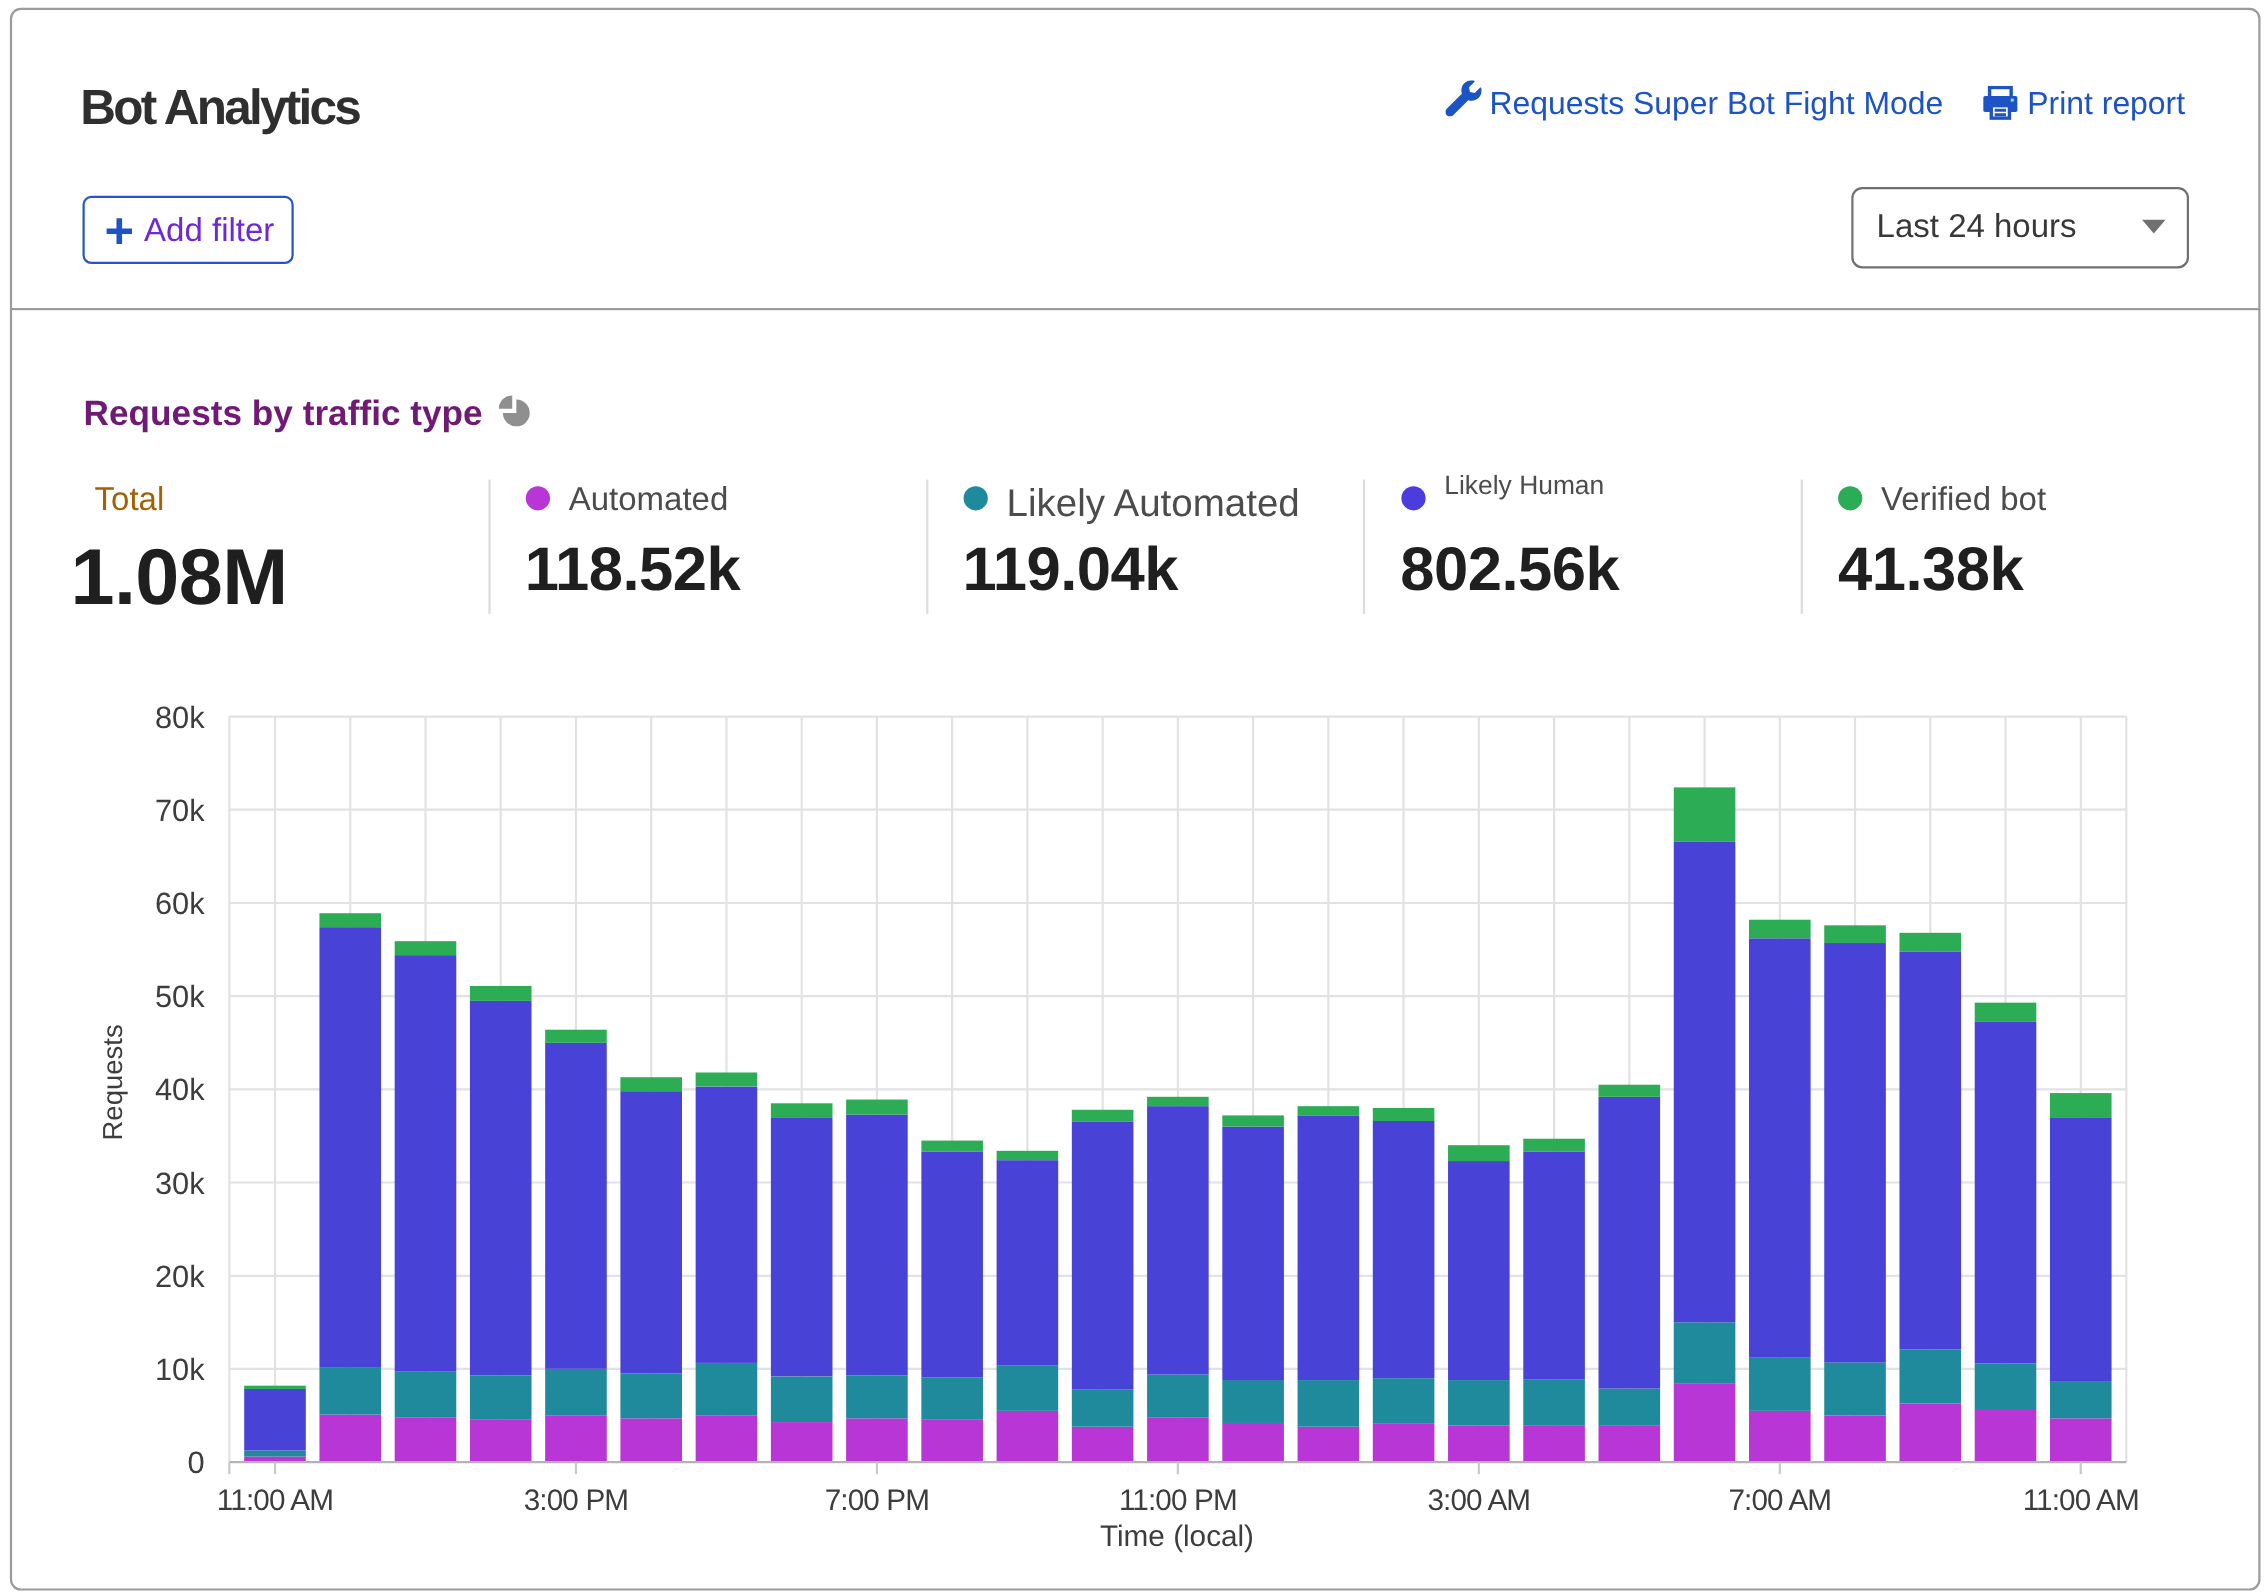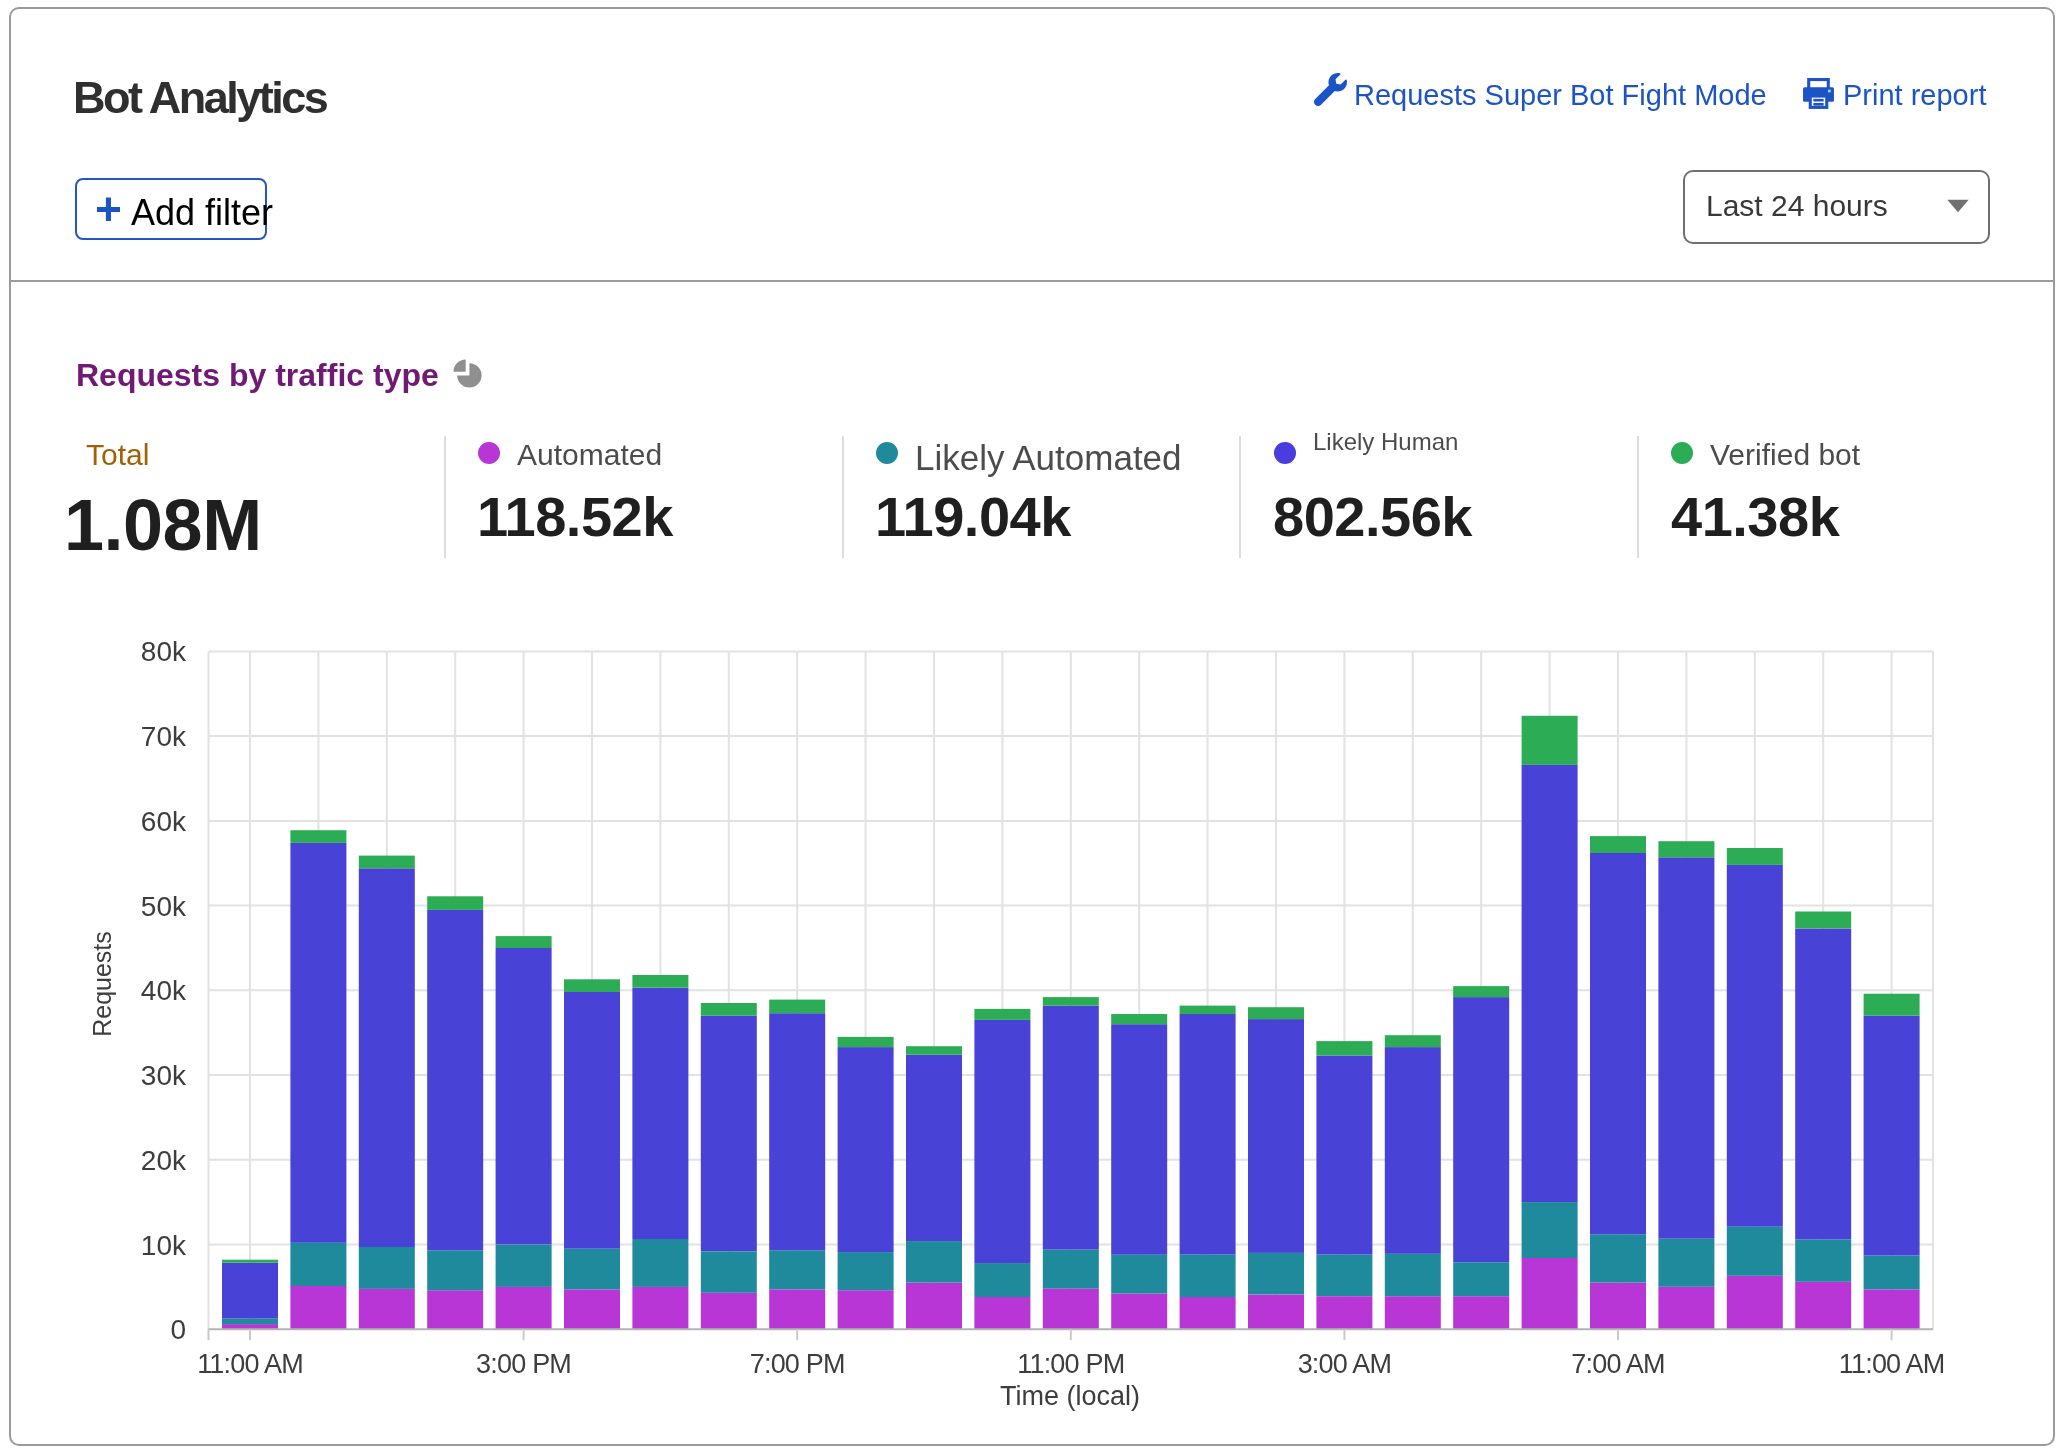--- a/index.html
+++ b/index.html
@@ -20,21 +20,21 @@
     <rect x="1" y="9" width="30" height="14" rx="1.5" fill="#1d54c5"></rect>
     <rect x="25.2" y="11.3" width="2.6" height="2.6" fill="#9bd7f5"></rect>
     <rect x="8" y="17.5" width="16" height="11" fill="#fff" stroke="#1d54c5" stroke-width="3"></rect>
     <line x1="11" y1="21.5" x2="21" y2="21.5" stroke="#1d54c5" stroke-width="2.6"></line>
     <line x1="11" y1="25.5" x2="21" y2="25.5" stroke="#1d54c5" stroke-width="2.6"></line>
   </svg>
 <div class="abs" style="left:1843px;top:81px;font-size:29px;color:#1d54c5">Print report</div>
 
 <div class="abs" style="left:75px;top:178px;width:192px;height:62px;border:2px solid #2456c5;border-radius:8px"></div>
 <div class="abs" style="left:95px;top:186px;font-size:46px;font-weight:bold;color:#1d54c5">+</div>
-<div class="abs" style="left:131px;top:195px;font-size:36px;color:#000000">Add filter</div>
+<div class="abs" style="left:131px;top:195px;font-size:30px;color:#6d28d9">Add filter</div>
 
 <div class="abs" style="left:1683px;top:170px;width:307px;height:74px;border:2px solid #707070;border-radius:10px"></div>
 <div class="abs" style="left:1706px;top:191px;font-size:30px;color:#383838">Last 24 hours</div>
 <svg style="position:absolute;left:1946px;top:198px" width="24" height="16" viewBox="0 0 26 18">
     <path d="M1 2 L25 2 L13 16 Z" fill="#707070"></path>
   </svg>
 
 <div class="abs" style="left:76px;top:359px;font-size:32px;font-weight:bold;color:#701a75">Requests by traffic type</div>
 <svg style="position:absolute;left:453px;top:359px" width="30" height="30" viewBox="0 0 32 32">
     <path d="M4.5 17.5 A13 13 0 1 0 17.5 4.5 L17.5 17.5 Z" fill="#8f8f8f"></path>

